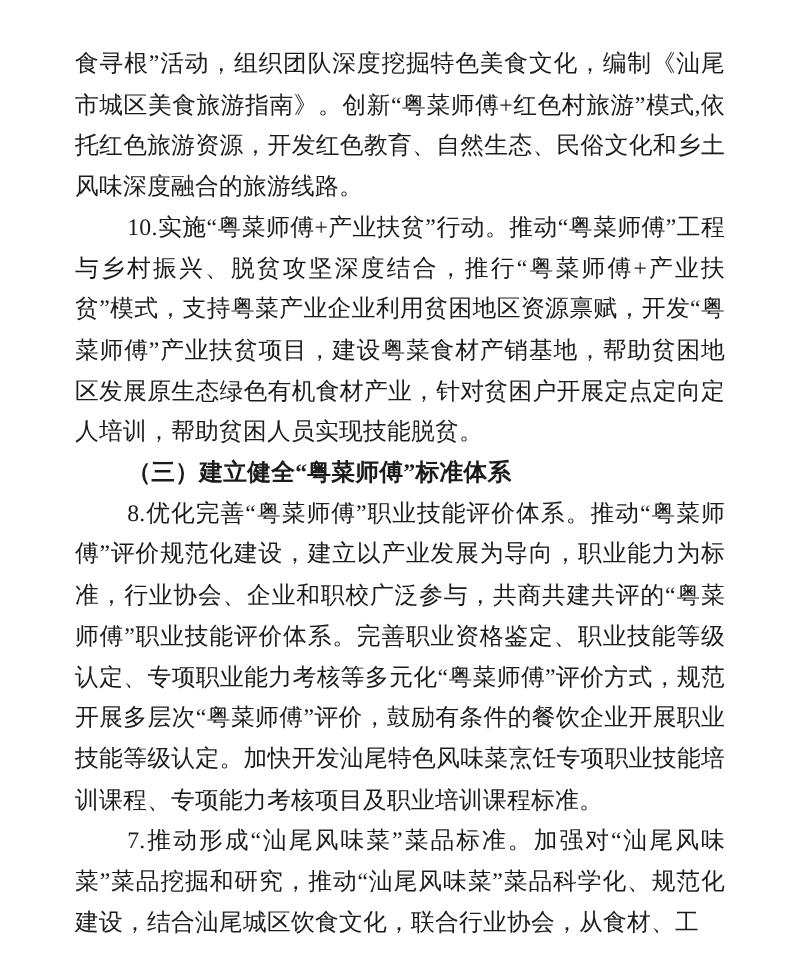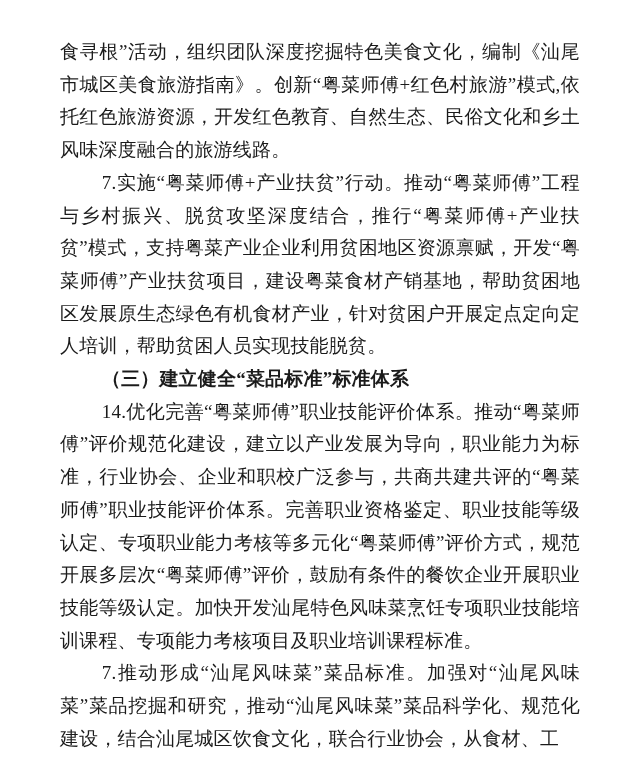--- a/index.html
+++ b/index.html
@@ -37,17 +37,17 @@
   .para.heading {
     font-weight: bold;
     text-align: left;
   }
 </style>
 </head>
 <body>
 
 <div class="page">
   <p class="para no-indent">食寻根”活动，组织团队深度挖掘特色美食文化，编制《汕尾市城区美食旅游指南》。创新“粤菜师傅+红色村旅游”模式,依托红色旅游资源，开发红色教育、自然生态、民俗文化和乡土风味深度融合的旅游线路。</p>
-  <p class="para">7.实施“粤菜师傅+产业扶贫”行动。推动“粤菜师傅”工程与乡村振兴、脱贫攻坚深度结合，推行“粤菜师傅+产业扶贫”模式，支持粤菜产业企业利用贫困地区资源禀赋，开发“粤菜师傅”产业扶贫项目，建设粤菜食材产销基地，帮助贫困地区发展原生态绿色有机食材产业，针对贫困户开展定点定向定人培训，帮助贫困人员实现技能脱贫。</p>
-  <p class="para heading">（三）建立健全“菜品标准”标准体系</p>
-  <p class="para">14.优化完善“粤菜师傅”职业技能评价体系。推动“粤菜师傅”评价规范化建设，建立以产业发展为导向，职业能力为标准，行业协会、企业和职校广泛参与，共商共建共评的“粤菜师傅”职业技能评价体系。完善职业资格鉴定、职业技能等级认定、专项职业能力考核等多元化“粤菜师傅”评价方式，规范开展多层次“粤菜师傅”评价，鼓励有条件的餐饮企业开展职业技能等级认定。加快开发汕尾特色风味菜烹饪专项职业技能培训课程、专项能力考核项目及职业培训课程标准。</p>
+  <p class="para">10.实施“粤菜师傅+产业扶贫”行动。推动“粤菜师傅”工程与乡村振兴、脱贫攻坚深度结合，推行“粤菜师傅+产业扶贫”模式，支持粤菜产业企业利用贫困地区资源禀赋，开发“粤菜师傅”产业扶贫项目，建设粤菜食材产销基地，帮助贫困地区发展原生态绿色有机食材产业，针对贫困户开展定点定向定人培训，帮助贫困人员实现技能脱贫。</p>
+  <p class="para heading">（三）建立健全“粤菜师傅”标准体系</p>
+  <p class="para">8.优化完善“粤菜师傅”职业技能评价体系。推动“粤菜师傅”评价规范化建设，建立以产业发展为导向，职业能力为标准，行业协会、企业和职校广泛参与，共商共建共评的“粤菜师傅”职业技能评价体系。完善职业资格鉴定、职业技能等级认定、专项职业能力考核等多元化“粤菜师傅”评价方式，规范开展多层次“粤菜师傅”评价，鼓励有条件的餐饮企业开展职业技能等级认定。加快开发汕尾特色风味菜烹饪专项职业技能培训课程、专项能力考核项目及职业培训课程标准。</p>
   <p class="para">7.推动形成“汕尾风味菜”菜品标准。加强对“汕尾风味菜”菜品挖掘和研究，推动“汕尾风味菜”菜品科学化、规范化建设，结合汕尾城区饮食文化，联合行业协会，从食材、工</p>
 </div>
 
 </body></html>

